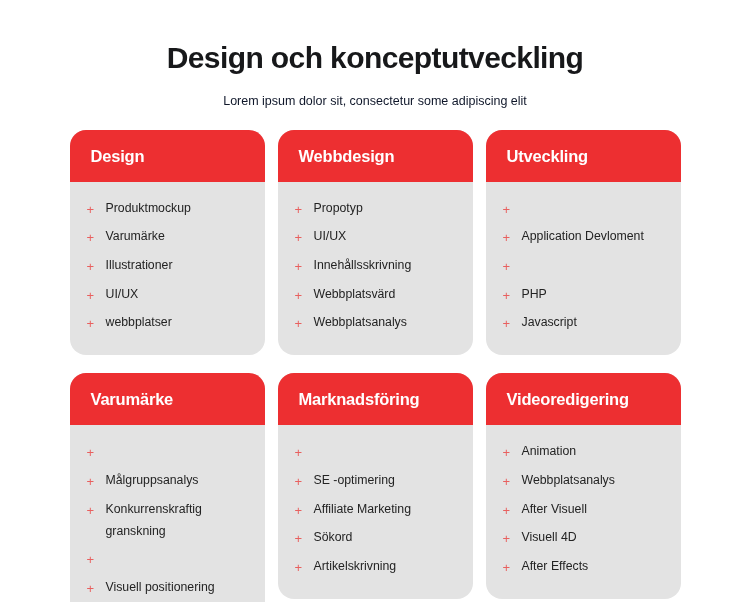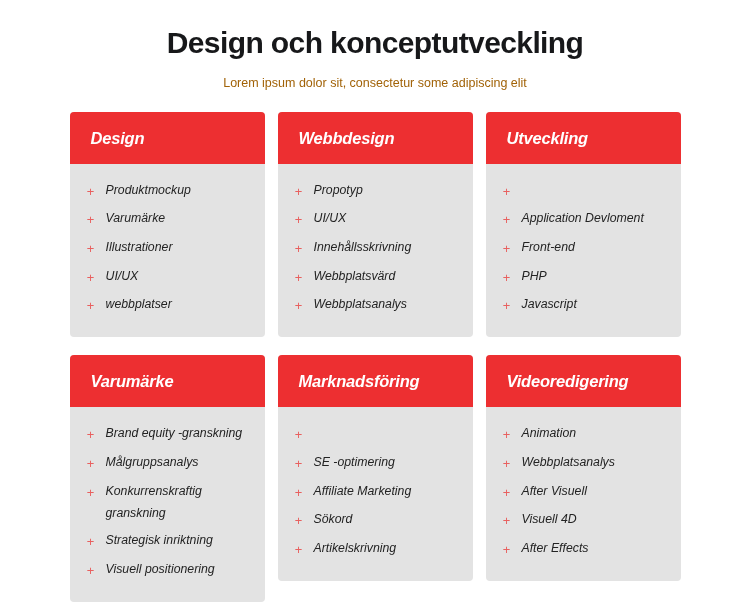--- a/index.html
+++ b/index.html
@@ -28,52 +28,51 @@
     padding-top: 26px;
     text-align: center;
   }
 
   .page-title {
     font-size: 30px;
     font-weight: bold;
     letter-spacing: -0.6px;
     color: #17181a;
     line-height: 1.15;
-    margin: 0;
+    margin: 15px;
     padding: 0 40px;
   }
 
   .page-subtitle {
     margin: 12px auto 0 auto;
     max-width: 340px;
     font-size: 12.5px;
     line-height: 1.62;
-    color: #a16207;
+    color: #0f172a;
     font-weight: normal;
   }
 
   
   .card-grid {
     margin: 0 auto;
     padding-top: 19px;
     width: 611px;
     display: grid;
     grid-template-columns: repeat(3, 195px);
     column-gap: 13px;
     row-gap: 18px;
     align-items: start;
   }
 
   .card {
     background: #e3e3e3;
-    border-radius: 4px;
+    border-radius: 16px;
     overflow: hidden;
     display: flex;
     flex-direction: column;
-    font-style: italic;
   }
 
   .card-header {
     background: #ed2f31;
     height: 52px;
     display: flex;
     align-items: center;
     padding: 0 0 0 21px;
     box-sizing: border-box;
   }
@@ -209,21 +208,20 @@
         <ul class="feature-list">
           <li class="feature-item">
             <span class="plus-icon">+</span>
           </li>
           <li class="feature-item">
             <span class="plus-icon">+</span>
             <span class="feature-label">Application Devloment</span>
           </li>
           <li class="feature-item">
             <span class="plus-icon">+</span>
-            <span class="feature-label">Front-end</span>
           </li>
           <li class="feature-item">
             <span class="plus-icon">+</span>
             <span class="feature-label">PHP</span>
           </li>
           <li class="feature-item">
             <span class="plus-icon">+</span>
             <span class="feature-label">Javascript</span>
           </li>
         </ul>
@@ -231,33 +229,31 @@
     </div>
 
     <div class="card row-2">
       <div class="card-header">
         <span class="card-title">Varumärke</span>
       </div>
       <div class="card-body">
         <ul class="feature-list">
           <li class="feature-item">
             <span class="plus-icon">+</span>
-            <span class="feature-label">Brand equity -granskning</span>
           </li>
           <li class="feature-item">
             <span class="plus-icon">+</span>
             <span class="feature-label">Målgruppsanalys</span>
           </li>
           <li class="feature-item">
             <span class="plus-icon">+</span>
             <span class="feature-label">Konkurrenskraftig granskning</span>
           </li>
           <li class="feature-item">
             <span class="plus-icon">+</span>
-            <span class="feature-label">Strategisk inriktning</span>
           </li>
           <li class="feature-item">
             <span class="plus-icon">+</span>
             <span class="feature-label">Visuell positionering</span>
           </li>
         </ul>
       </div>
     </div>
 
     <div class="card row-2">

